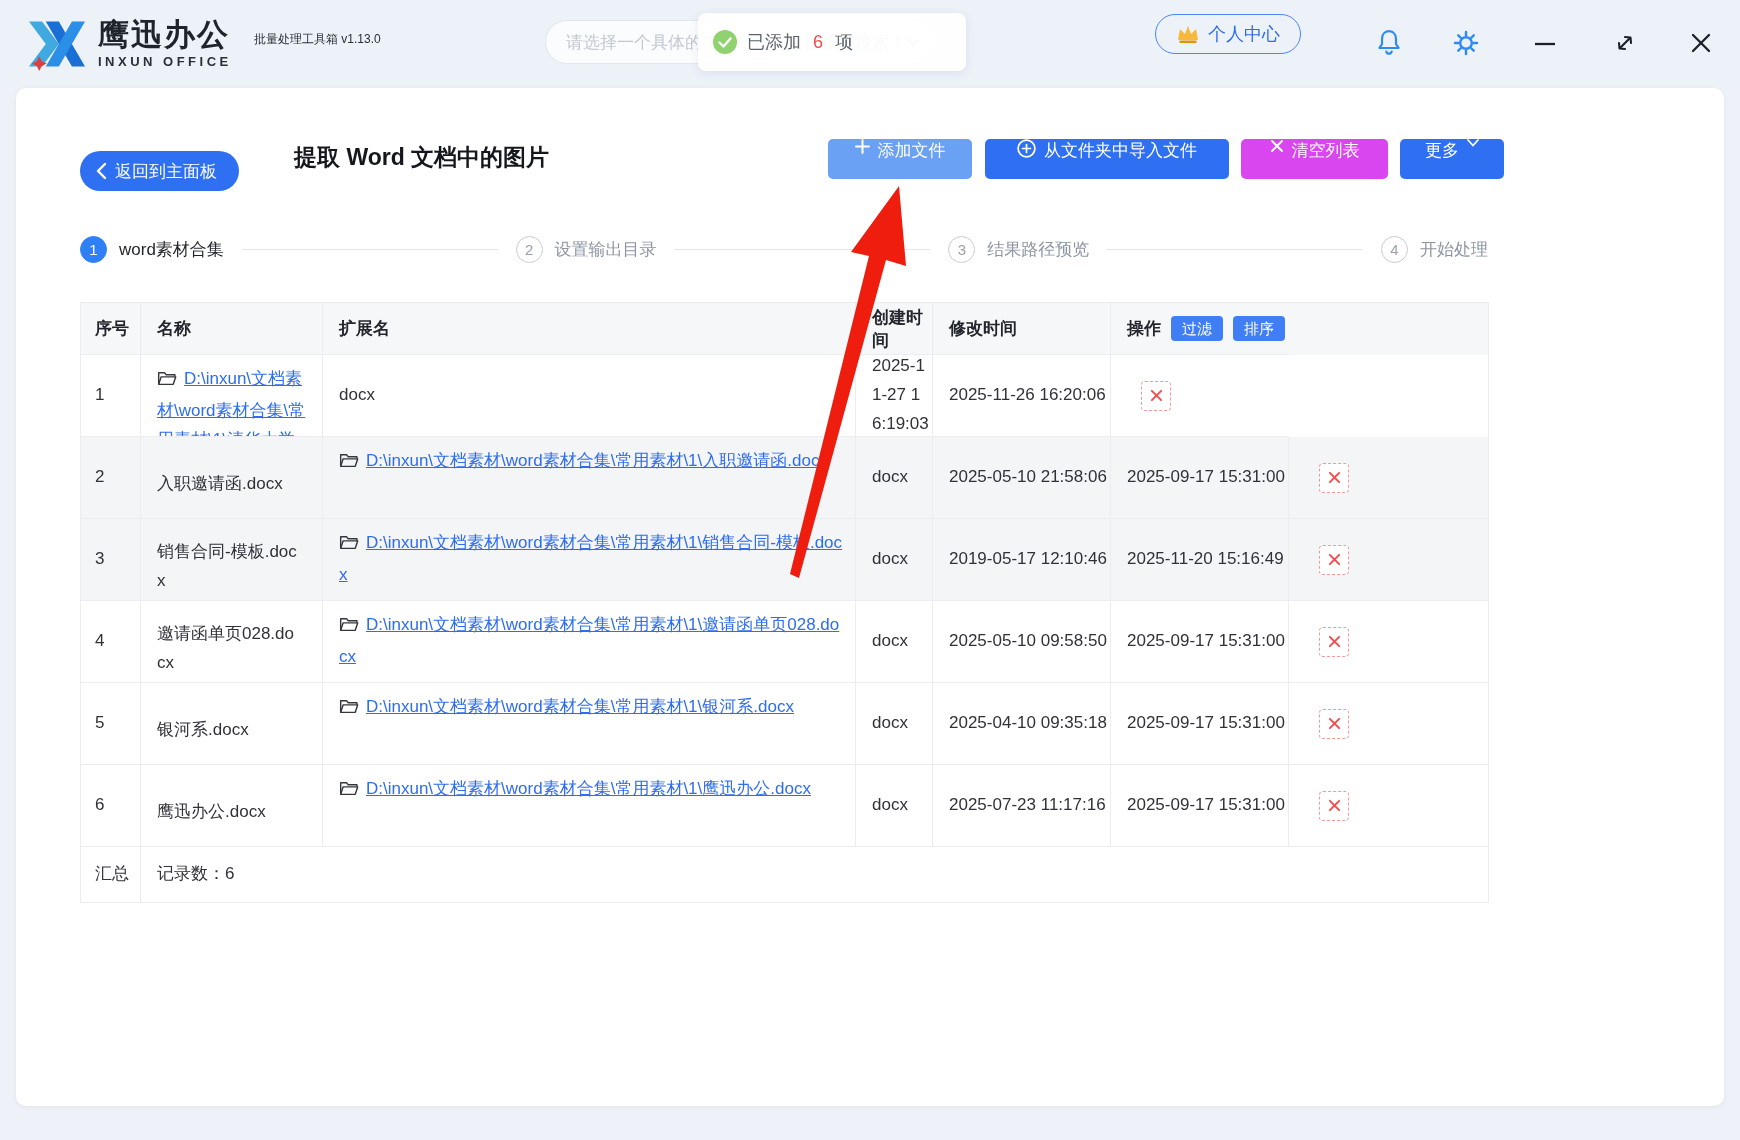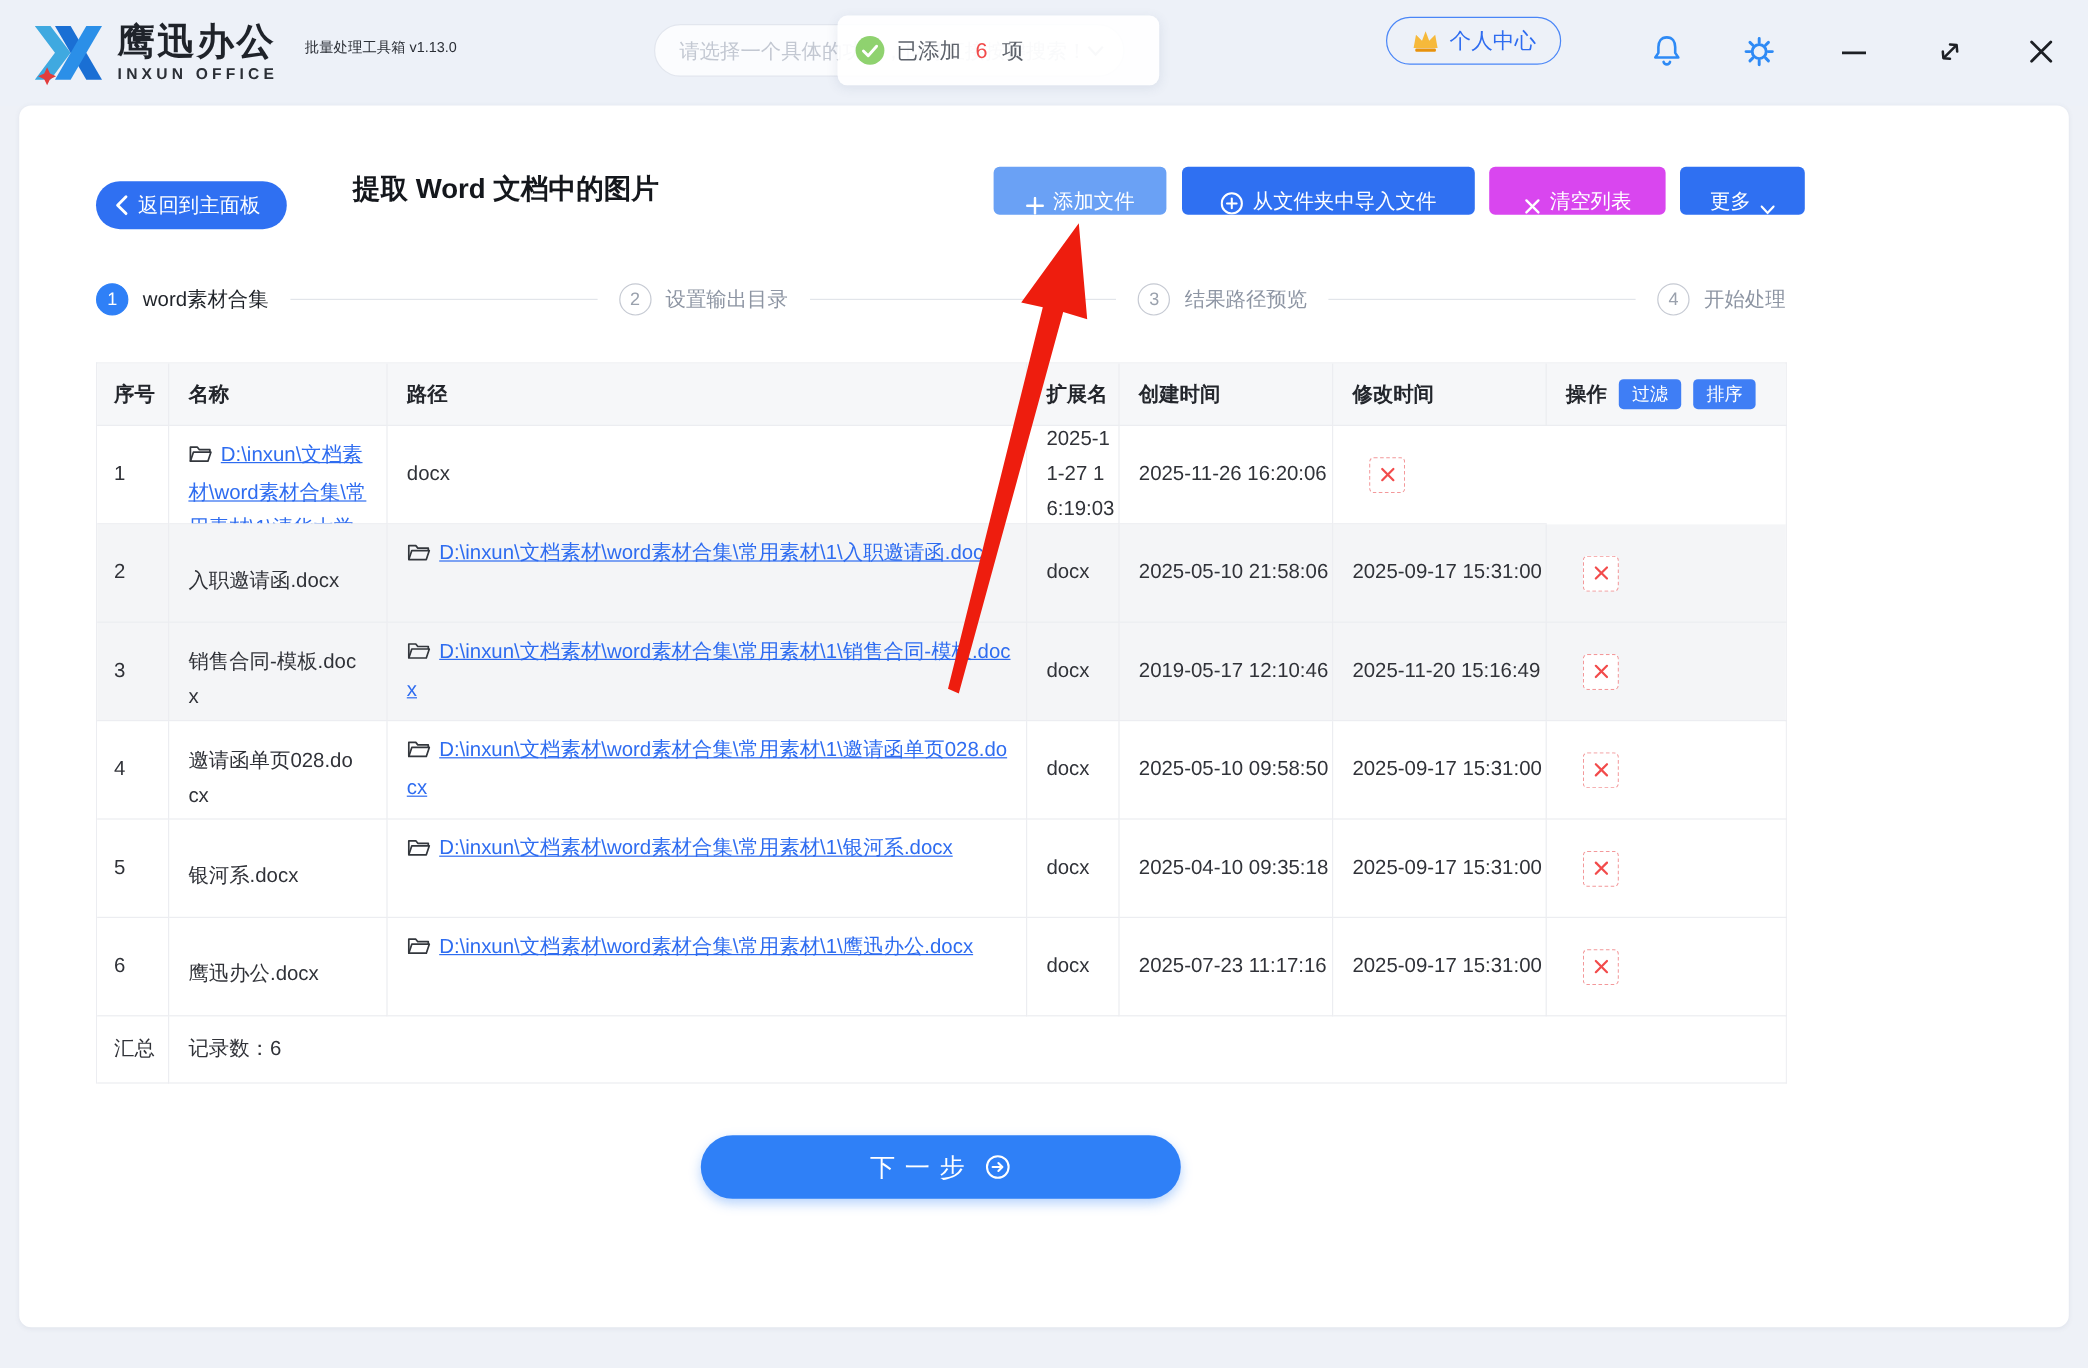--- a/index.html
+++ b/index.html
@@ -42,21 +42,21 @@
   }
   .page-header { position:absolute; left:64px; top:51px; width:1424px; height:40px; }
   .back-btn {
     position:absolute; left:0; top:12px; height:40px; padding:0 22px 0 16px;
     background:#2f70f2; border:none; border-radius:20px; color:#fff; font-size:17px;
     display:flex; align-items:center; gap:8px; cursor:pointer;
   }
   .page-title { position:absolute; left:214px; top:3px; font-size:23px; font-weight:bold; color:#14171c; }
   .hbtn {
     position:absolute; top:0; height:40px; border:none; border-radius:5px; color:#fff;
-    font-size:17px; display:flex; align-items:flex-end; justify-content:center; gap:8px; cursor:pointer;
+    font-size:17px; display:flex; align-items:flex-start; justify-content:center; gap:8px; cursor:pointer;
   }
   .btn-add    { left:748px;  width:144px; background:#6aa1f5; }
   .btn-import { left:905px;  width:244px; background:#2f70f2; }
   .btn-clear  { left:1161px; width:147px; background:#d946ef; }
   .btn-more   { left:1320px; width:104px; background:#2f70f2; }
   
   .steps { position:absolute; left:64px; top:146px; width:1408px; height:30px; display:flex; align-items:center; }
   .step { display:flex; align-items:center; gap:12px; }
   .step-circle {
     width:27px; height:27px; border-radius:50%; font-size:15px;
@@ -263,21 +263,20 @@
     <div class="step">
       <div class="step-circle">4</div>
       <div class="step-label">开始处理</div>
     </div>
   </div>
 
   <div class="ftable">
     <div class="thead">
       <div class="th">序号</div>
       <div class="th">名称</div>
-      <div class="th">路径</div>
       <div class="th">扩展名</div>
       <div class="th">创建时间</div>
       <div class="th">修改时间</div>
       <div class="th">
         <span>操作</span>
         <button class="minibtn">过滤</button>
         <button class="minibtn">排序</button>
       </div>
     </div>
 
@@ -454,27 +453,17 @@
           </div>
         </div>
       </div>
 
     <div class="tsum">
       <div class="td c-idx">汇总</div>
       <div class="td sum-val">记录数：6</div>
     </div>
   </div>
 
-  <button class="next-btn">
-    <span>下一步</span>
-    <svg width="23" height="23" viewBox="0 0 24 24" style="margin-left:-4px">
-      <circle cx="12" cy="12" r="9.4" fill="none" stroke="#fff" stroke-width="1.8"></circle>
-      <g stroke="#fff" stroke-width="1.8" fill="none" stroke-linecap="round" stroke-linejoin="round">
-        <line x1="7.5" y1="12" x2="15.5" y2="12"></line>
-          <polyline points="12.5,8.5 16,12 12.5,15.5"></polyline>
-      </g>
-    </svg>
-  </button>
 </div>
 
 <svg class="arrow-overlay" viewBox="0 0 1740 1140">
   <polygon points="899,186 906,266 886,260 799,578 790,574 869,256 851,252" fill="#ee1d0e"></polygon>
 </svg>
 
 </body></html>

